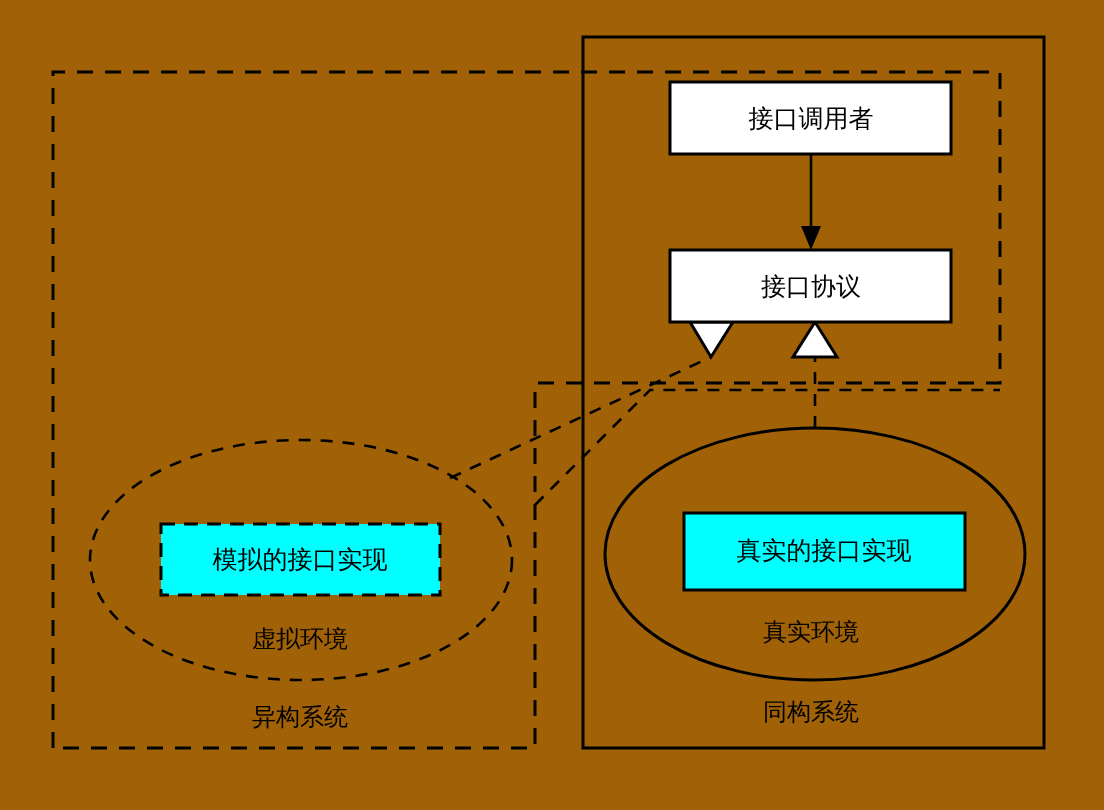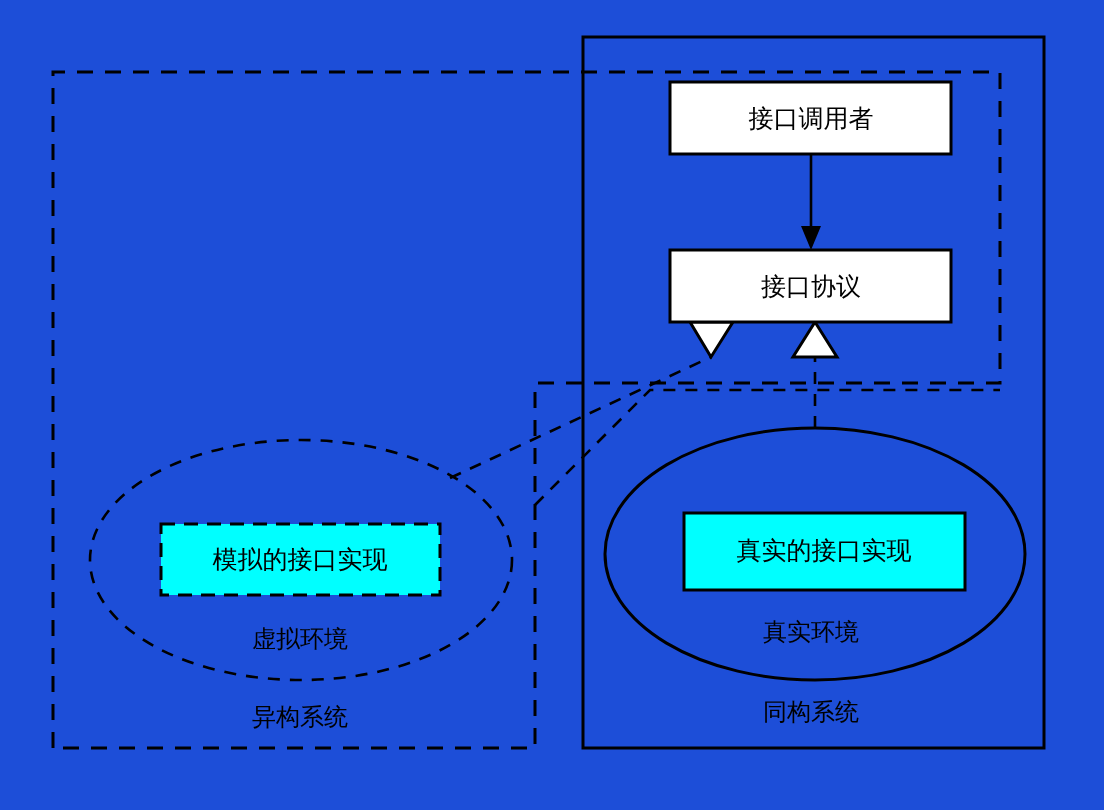--- a/index.html
+++ b/index.html
@@ -7,21 +7,21 @@
     padding: 0;
     background: #ffffff;
   }
   body {
     font-family: "DejaVu Sans", "Liberation Sans", sans-serif;
   }
   #diagram-root {
     position: relative;
     width: 1104px;
     height: 810px;
-    background: #1d4ed8;
+    background: #a16207;
     overflow: hidden;
   }
   svg.canvas {
     display: block;
     width: 1104px;
     height: 810px;
   }
   .node-label {
     font-family: "DejaVu Sans", "Liberation Sans", sans-serif;
     font-size: 25px;

